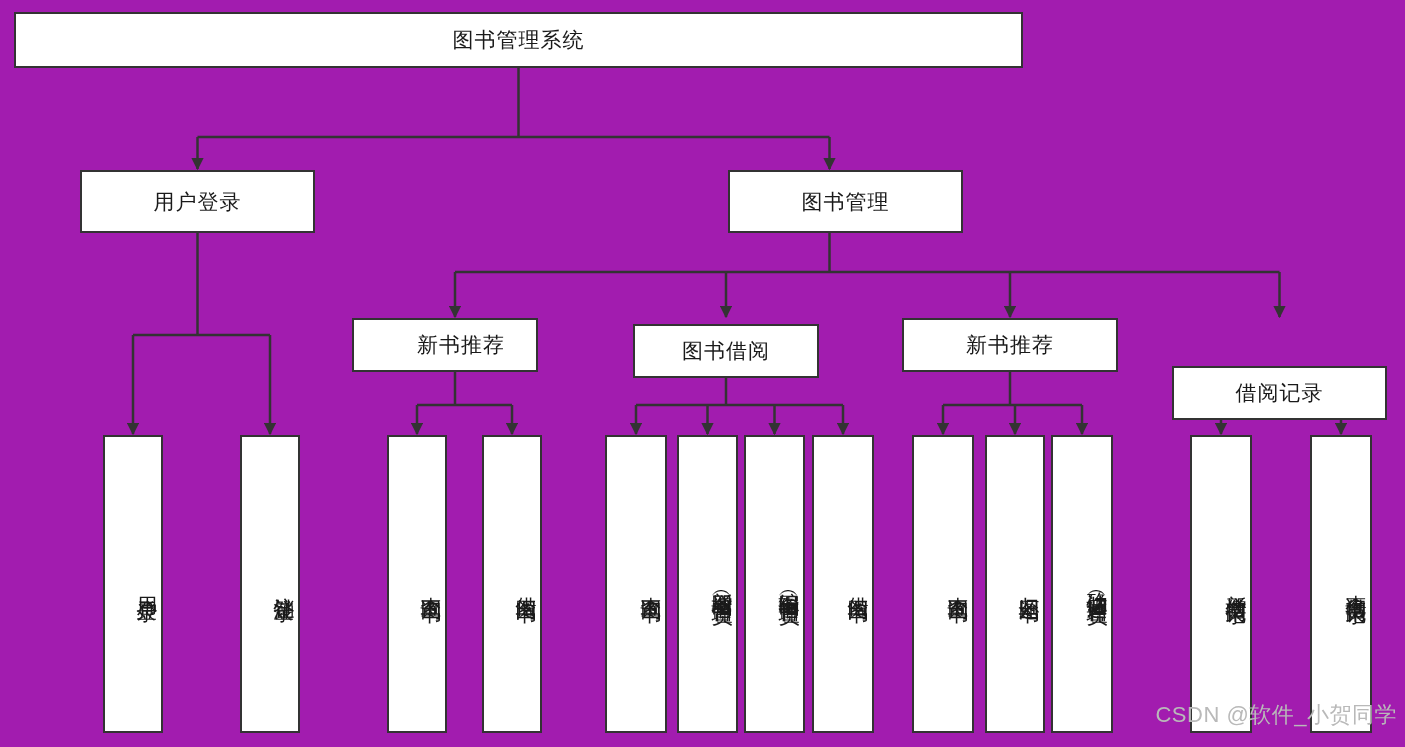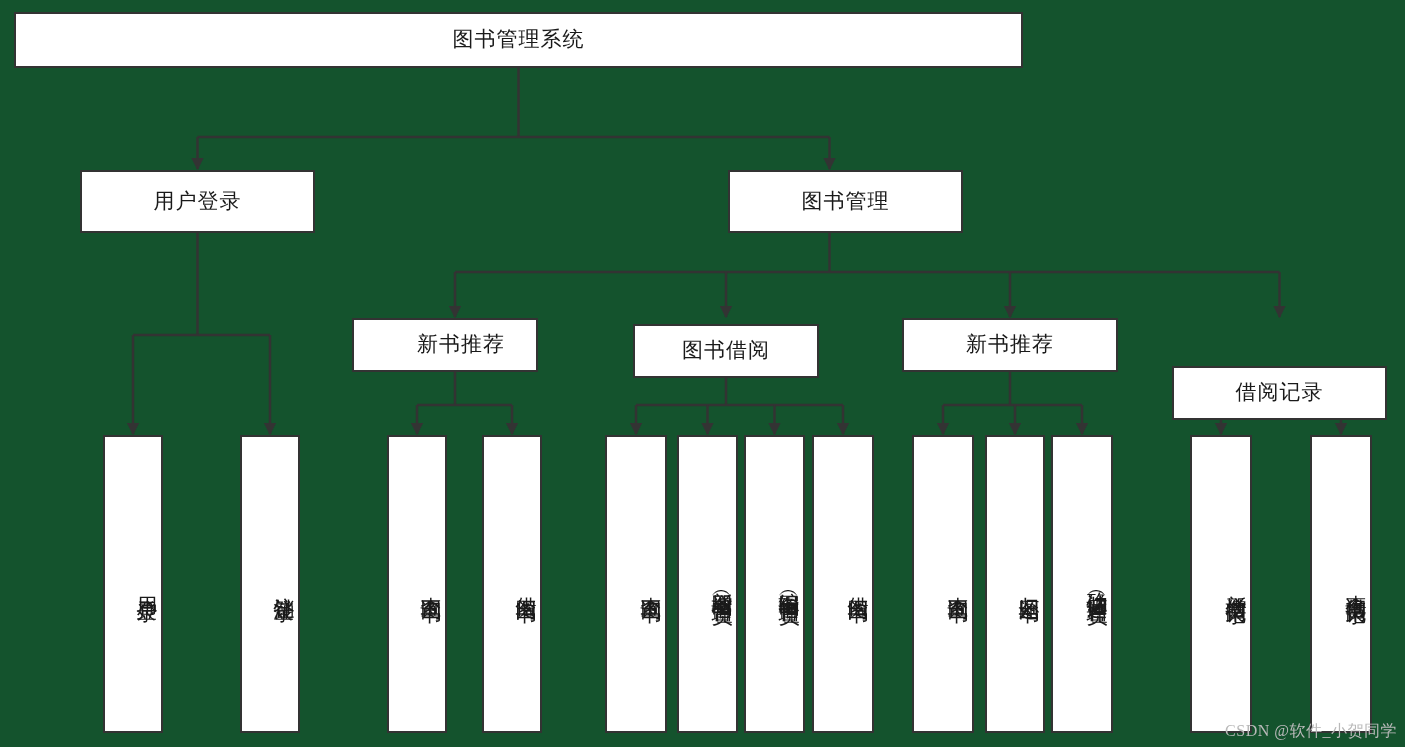--- a/index.html
+++ b/index.html
@@ -8,23 +8,22 @@
     padding: 0;
     background: #ffffff;
   }
   body {
     font-family: "Liberation Sans", "DejaVu Sans", sans-serif;
   }
   #canvas {
     position: relative;
     width: 1405px;
     height: 747px;
-    background: #14532d;
+    background: #a21caf;
     overflow: hidden;
-    font-family: Liberation Serif, serif;
   }
   #edges {
     position: absolute;
     left: 0;
     top: 0;
     width: 1405px;
     height: 747px;
     pointer-events: none;
   }
   .node {
@@ -55,22 +54,22 @@
     justify-content: center;
   }
   .node.vert .vtext {
     writing-mode: vertical-rl;
     text-orientation: upright;
     display: block;
   }
   .watermark {
     position: absolute;
     right: 8px;
-    bottom: 5px;
-    font-size: 16px;
+    bottom: 17px;
+    font-size: 22px;
     color: #b9b9b9;
     letter-spacing: 0.5px;
     z-index: 3;
     white-space: nowrap;
     margin-left: 36px;
   }
 </style>
 </head>
 <body>
 

